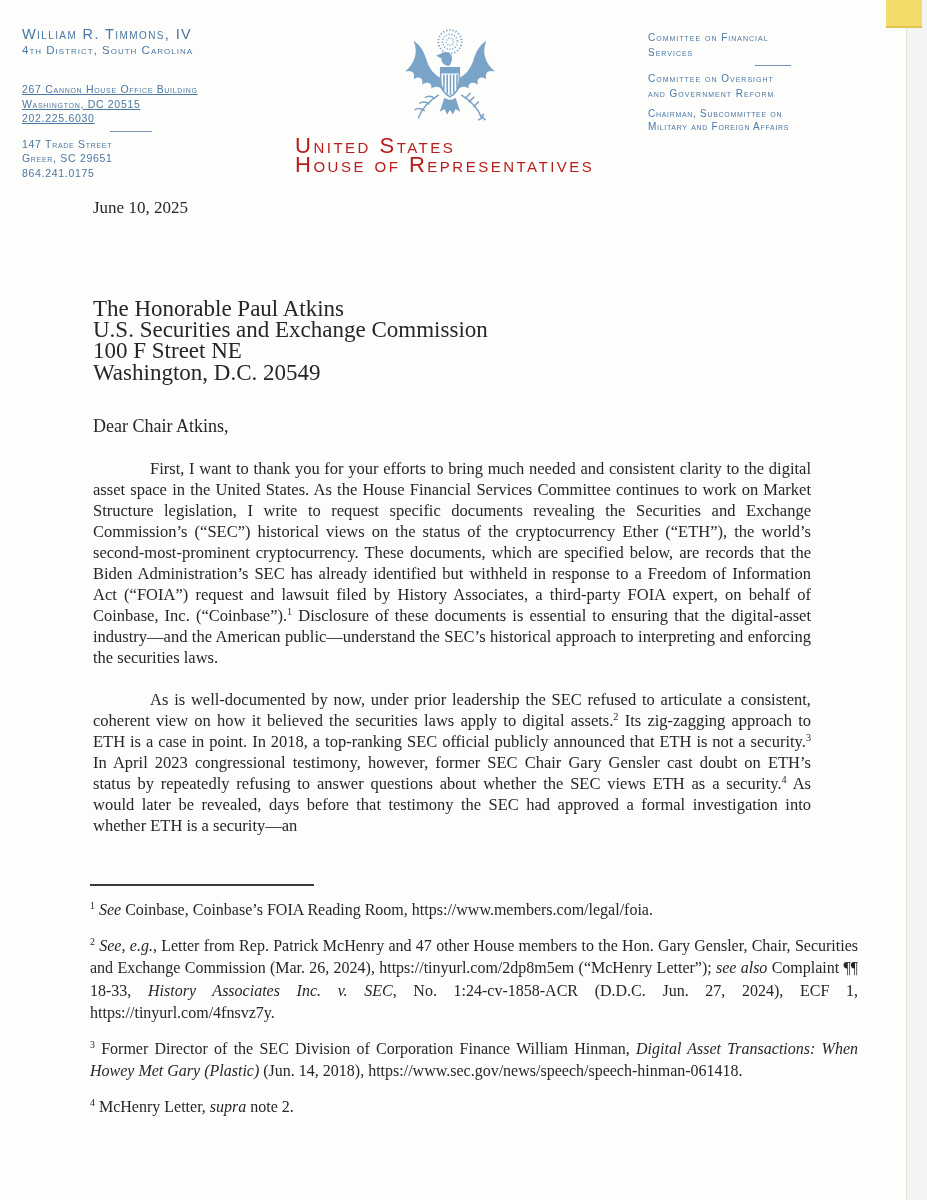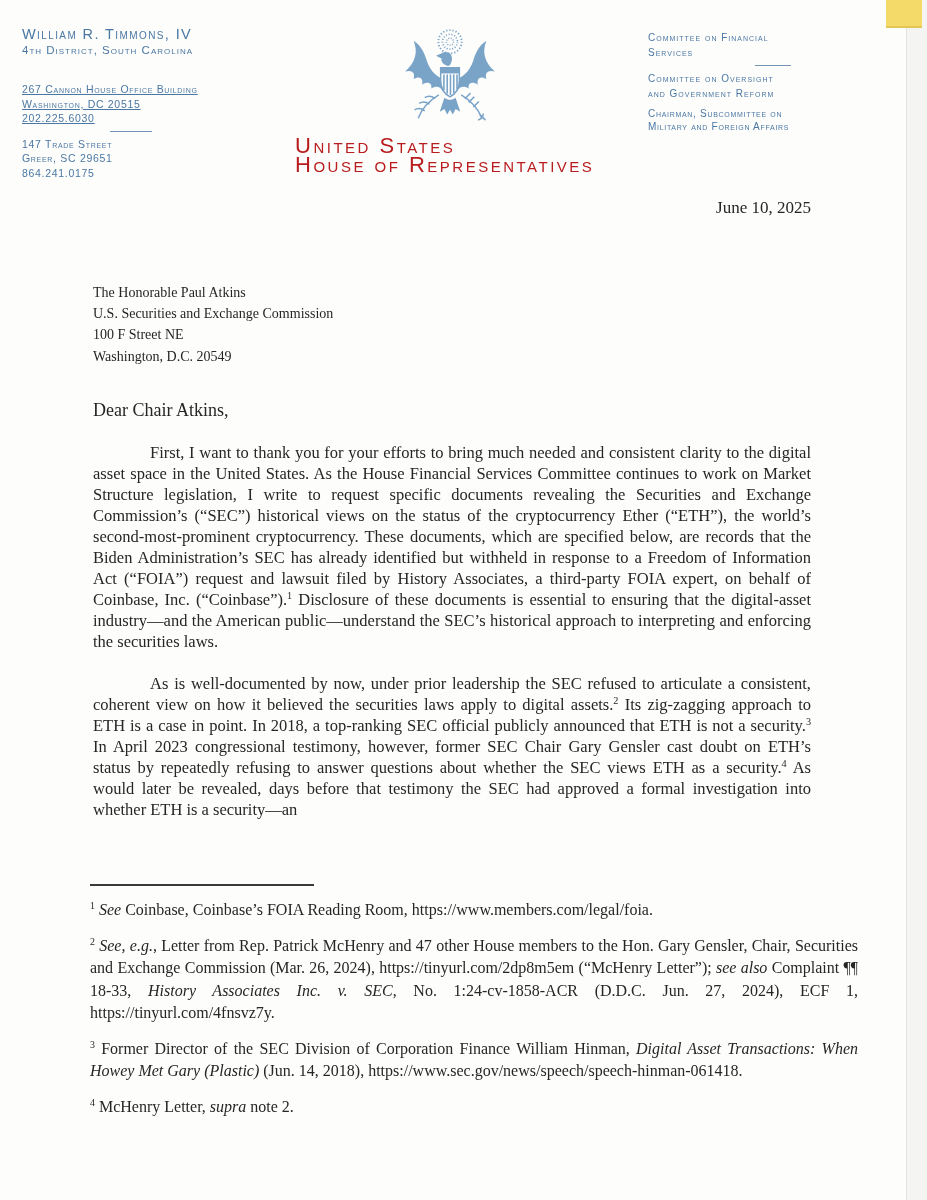--- a/index.html
+++ b/index.html
@@ -28,22 +28,22 @@
   .lh-right{position:absolute;left:648px;top:30px;width:250px;}
   .lh-committee{font-size:10px;letter-spacing:1px;line-height:15px;}
   .lh-divider-sm{width:36px;border:none;border-top:1px solid #7493b5;margin:5px auto;}
   .lh-role{font-size:10px;letter-spacing:0.7px;line-height:13px;margin-top:6px;}
   .lh-center{position:absolute;left:295px;top:24px;width:310px;}
   .seal-wrap{width:112px;height:112px;margin:0 auto;}
   .us-line{font-size:22px;letter-spacing:2.5px;line-height:19px;color:#b91c1c;}
 
   
   .body-col{position:absolute;left:93px;top:198px;width:718px;}
-  .date-line{text-align:right;font-size:17px;line-height:20px;}
-  .recipient{margin-top:64px;font-size:14px;line-height:21.2px;}
+  .date-line{text-align:left;font-size:17px;line-height:20px;}
+  .recipient{margin-top:80px;font-size:23px;line-height:21.2px;}
   .salutation{margin-top:33px;font-size:18px;line-height:21px;}
   .para{margin:0;margin-top:21px;font-size:16.5px;line-height:21px;text-align:justify;text-indent:57px;}
   sup{font-size:62%;vertical-align:super;line-height:0;}
   .it{font-style:italic;margin-top:29px;}
 
   
   .footnotes{position:absolute;left:90px;top:884px;width:768px;}
   .fn-rule{width:224px;border:none;border-top:2px solid #3a3a3a;margin:0;}
   .fn{margin:0;margin-top:13px;font-size:16px;line-height:22.5px;text-align:justify;}
 </style>

